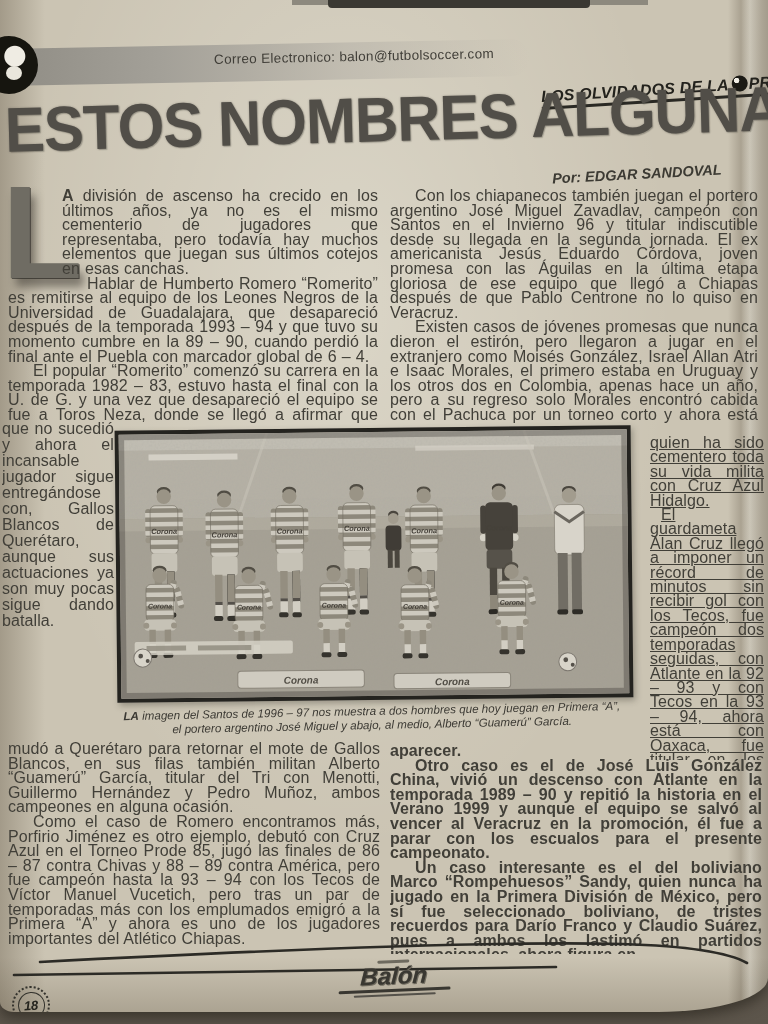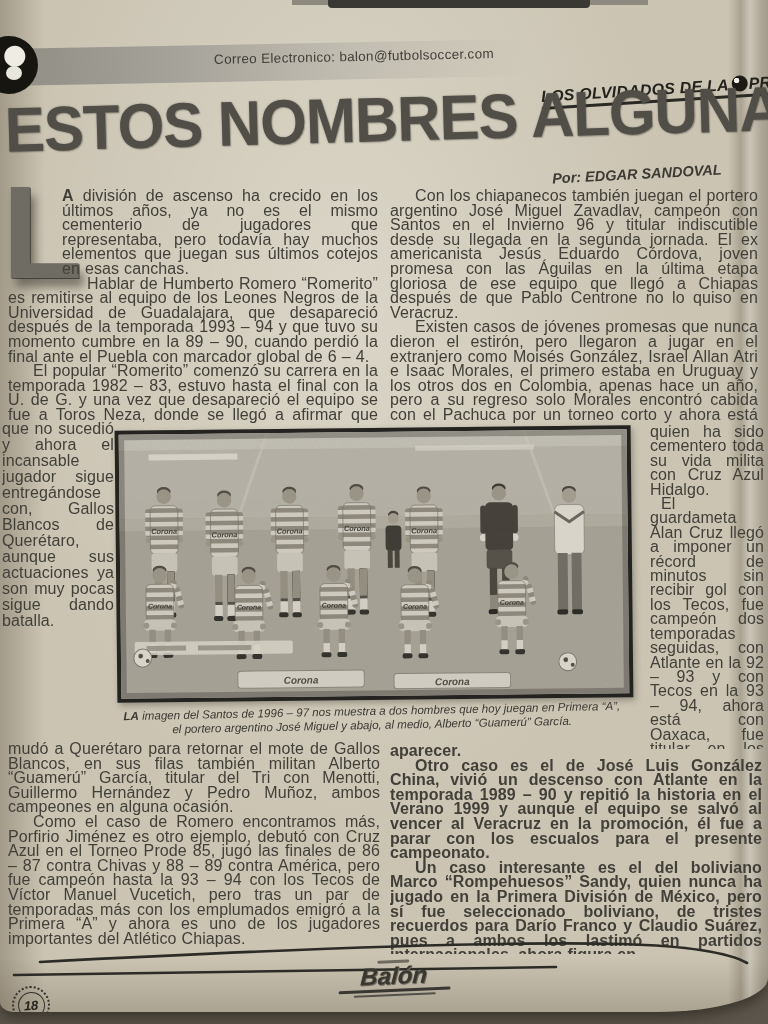--- a/index.html
+++ b/index.html
@@ -38,21 +38,21 @@
   .dropcap{position:absolute;left:2px;top:183px;font-size:132px;line-height:100px;font-weight:900;color:#6f6c63;
     text-shadow:5px 9px 9px rgba(45,42,35,.5), 1px 1px 0 #59564e;}
   .col{position:absolute;color:#413f38;font-size:16px;line-height:14.6px;text-align:justify;letter-spacing:.1px;word-spacing:.4px;overflow:hidden;}
   .col p{margin:0;}
   .ind{text-indent:25px;}
   .ind-sm{text-indent:11px;}
   .colA{left:8px;top:189px;width:370px;height:234px;}
   .dropcap-float{float:left;width:54px;height:101px;}
   .colD{left:390px;top:189px;width:368px;height:234px;}
   .colB{left:2px;top:421px;width:112px;height:322px;line-height:16px;}
-  .colE{left:650px;top:425px;width:114px;height:324px;line-height:14.4px;}
+  .colE{left:650px;top:436px;width:114px;height:324px;line-height:14.4px;text-decoration:underline;}
   .colC{left:8px;top:742px;width:372px;height:208px;}
   .colF{left:390px;top:744px;width:372px;height:210px;font-weight:bold;}
 
   .photo{position:absolute;left:116px;top:428px;width:508px;height:264px;margin:0;border:4px solid #24231f;
     background:#b0aba0;transform:rotate(-.6deg);box-shadow:2px 3px 6px rgba(50,46,38,.35);}
   .photo svg{display:block;width:100%;height:100%;}
   .caption{position:absolute;left:118px;top:704px;width:508px;font-style:italic;font-size:11.6px;line-height:14px;
     color:#3b3933;text-align:center;transform:rotate(-1.2deg);}
   .caption b{font-weight:900;}
 

